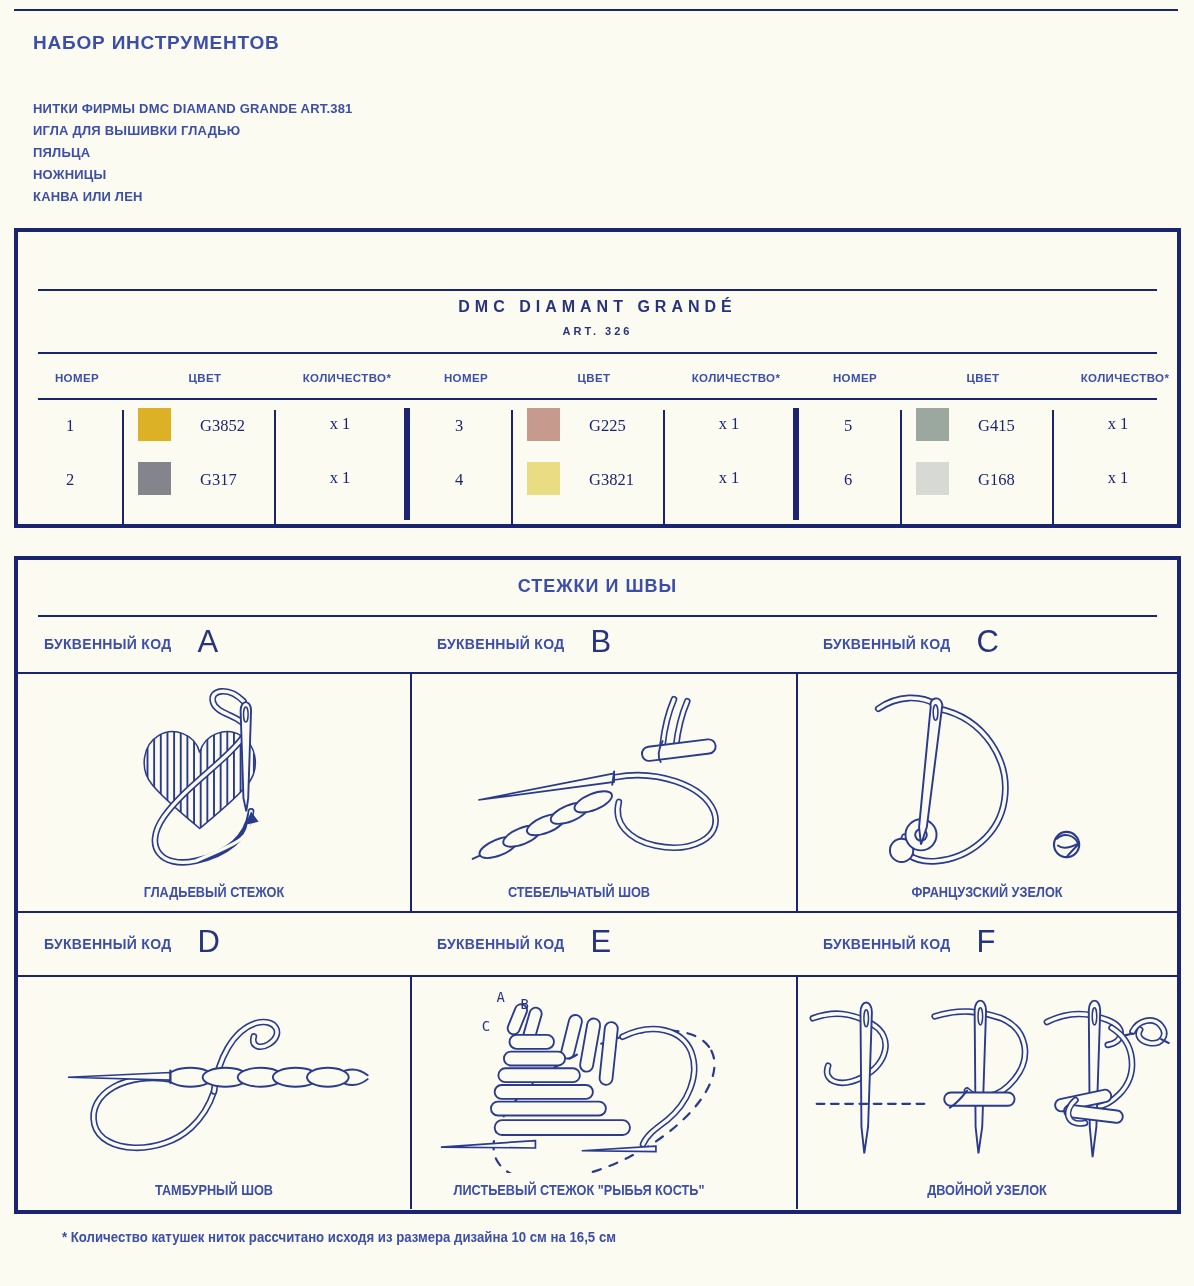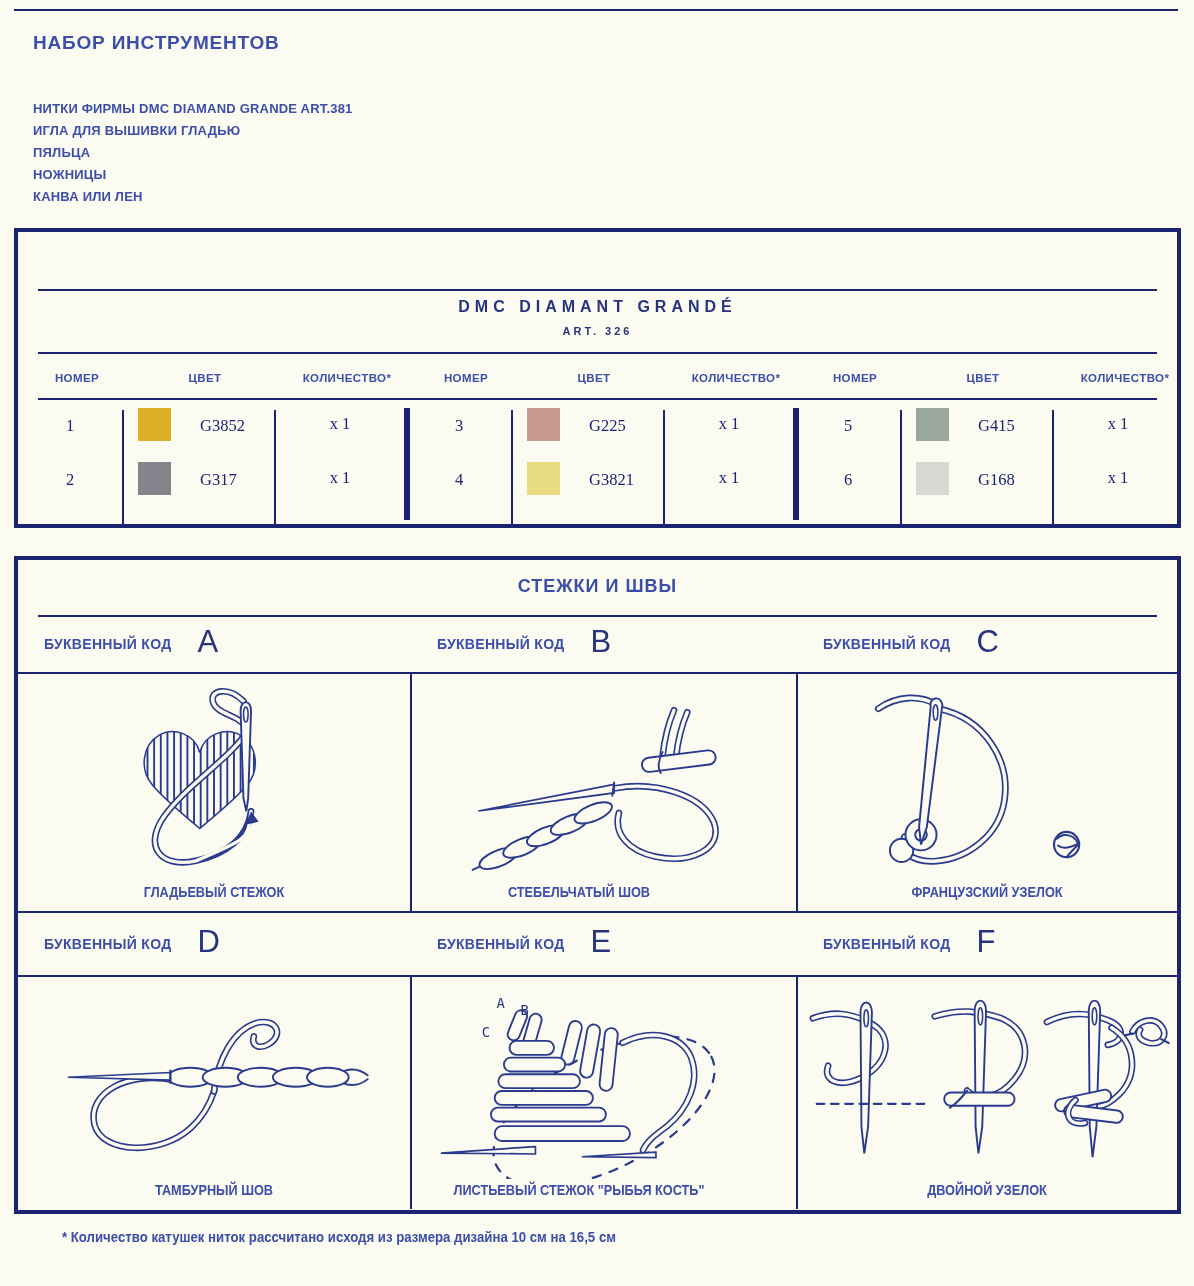--- a/index.html
+++ b/index.html
@@ -53,21 +53,21 @@
   .letter-row{left:0;right:0;height:56px;}
   .lr1{top:56px;} .lr2{top:353px;height:62px;}
   .lcell{position:absolute;top:0;height:100%;display:flex;align-items:center;padding-left:26px;box-sizing:border-box;}
   .lc1{left:0;width:392px;} .lc2{left:393px;width:385px;} .lc3{left:779px;width:380px;}
   .lcode-label{font-size:14px;font-weight:bold;letter-spacing:.3px;color:#3C4EA9;}
   .lcode-letter{font-size:31px;font-weight:400;color:#27337E;margin-left:26px;margin-top:-4px;}
 
   .diag-row{left:0;right:0;}
   .dr1{top:114px;height:237px;} .dr2{top:417px;height:232px;}
   .dcell{position:absolute;top:0;height:100%;display:flex;align-items:center;justify-content:center;}
-  .dc1{left:0;width:392px;border-radius:22px;} .dc2{left:393px;width:336px;align-items:flex-end;} .dc3{left:779px;width:380px;}
+  .dc1{left:0;width:392px;border-radius:22px;} .dc2{left:393px;width:336px;} .dc3{left:779px;width:380px;}
   .vdiv{position:absolute;width:1.5px;background:#1B2470;top:0;height:100%;}
   .vd1{left:392px;} .vd2{left:778px;}
   .caption{position:absolute;left:0;right:0;bottom:10px;text-align:center;font-size:15.5px;font-weight:bold;color:#3C4EA9;transform:scaleX(.82);}
   .dart{margin-bottom:24px;}
 
   
   .footnote{left:62px;top:1228px;font-size:15px;font-weight:bold;color:#3C4EA9;transform:scaleX(.88);transform-origin:left center;}
 
   svg .ln{stroke:#2A3A8C;fill:none;stroke-linecap:round;}
   svg .tube1{stroke:#2A3A8C;stroke-width:7;fill:none;stroke-linecap:round;}

